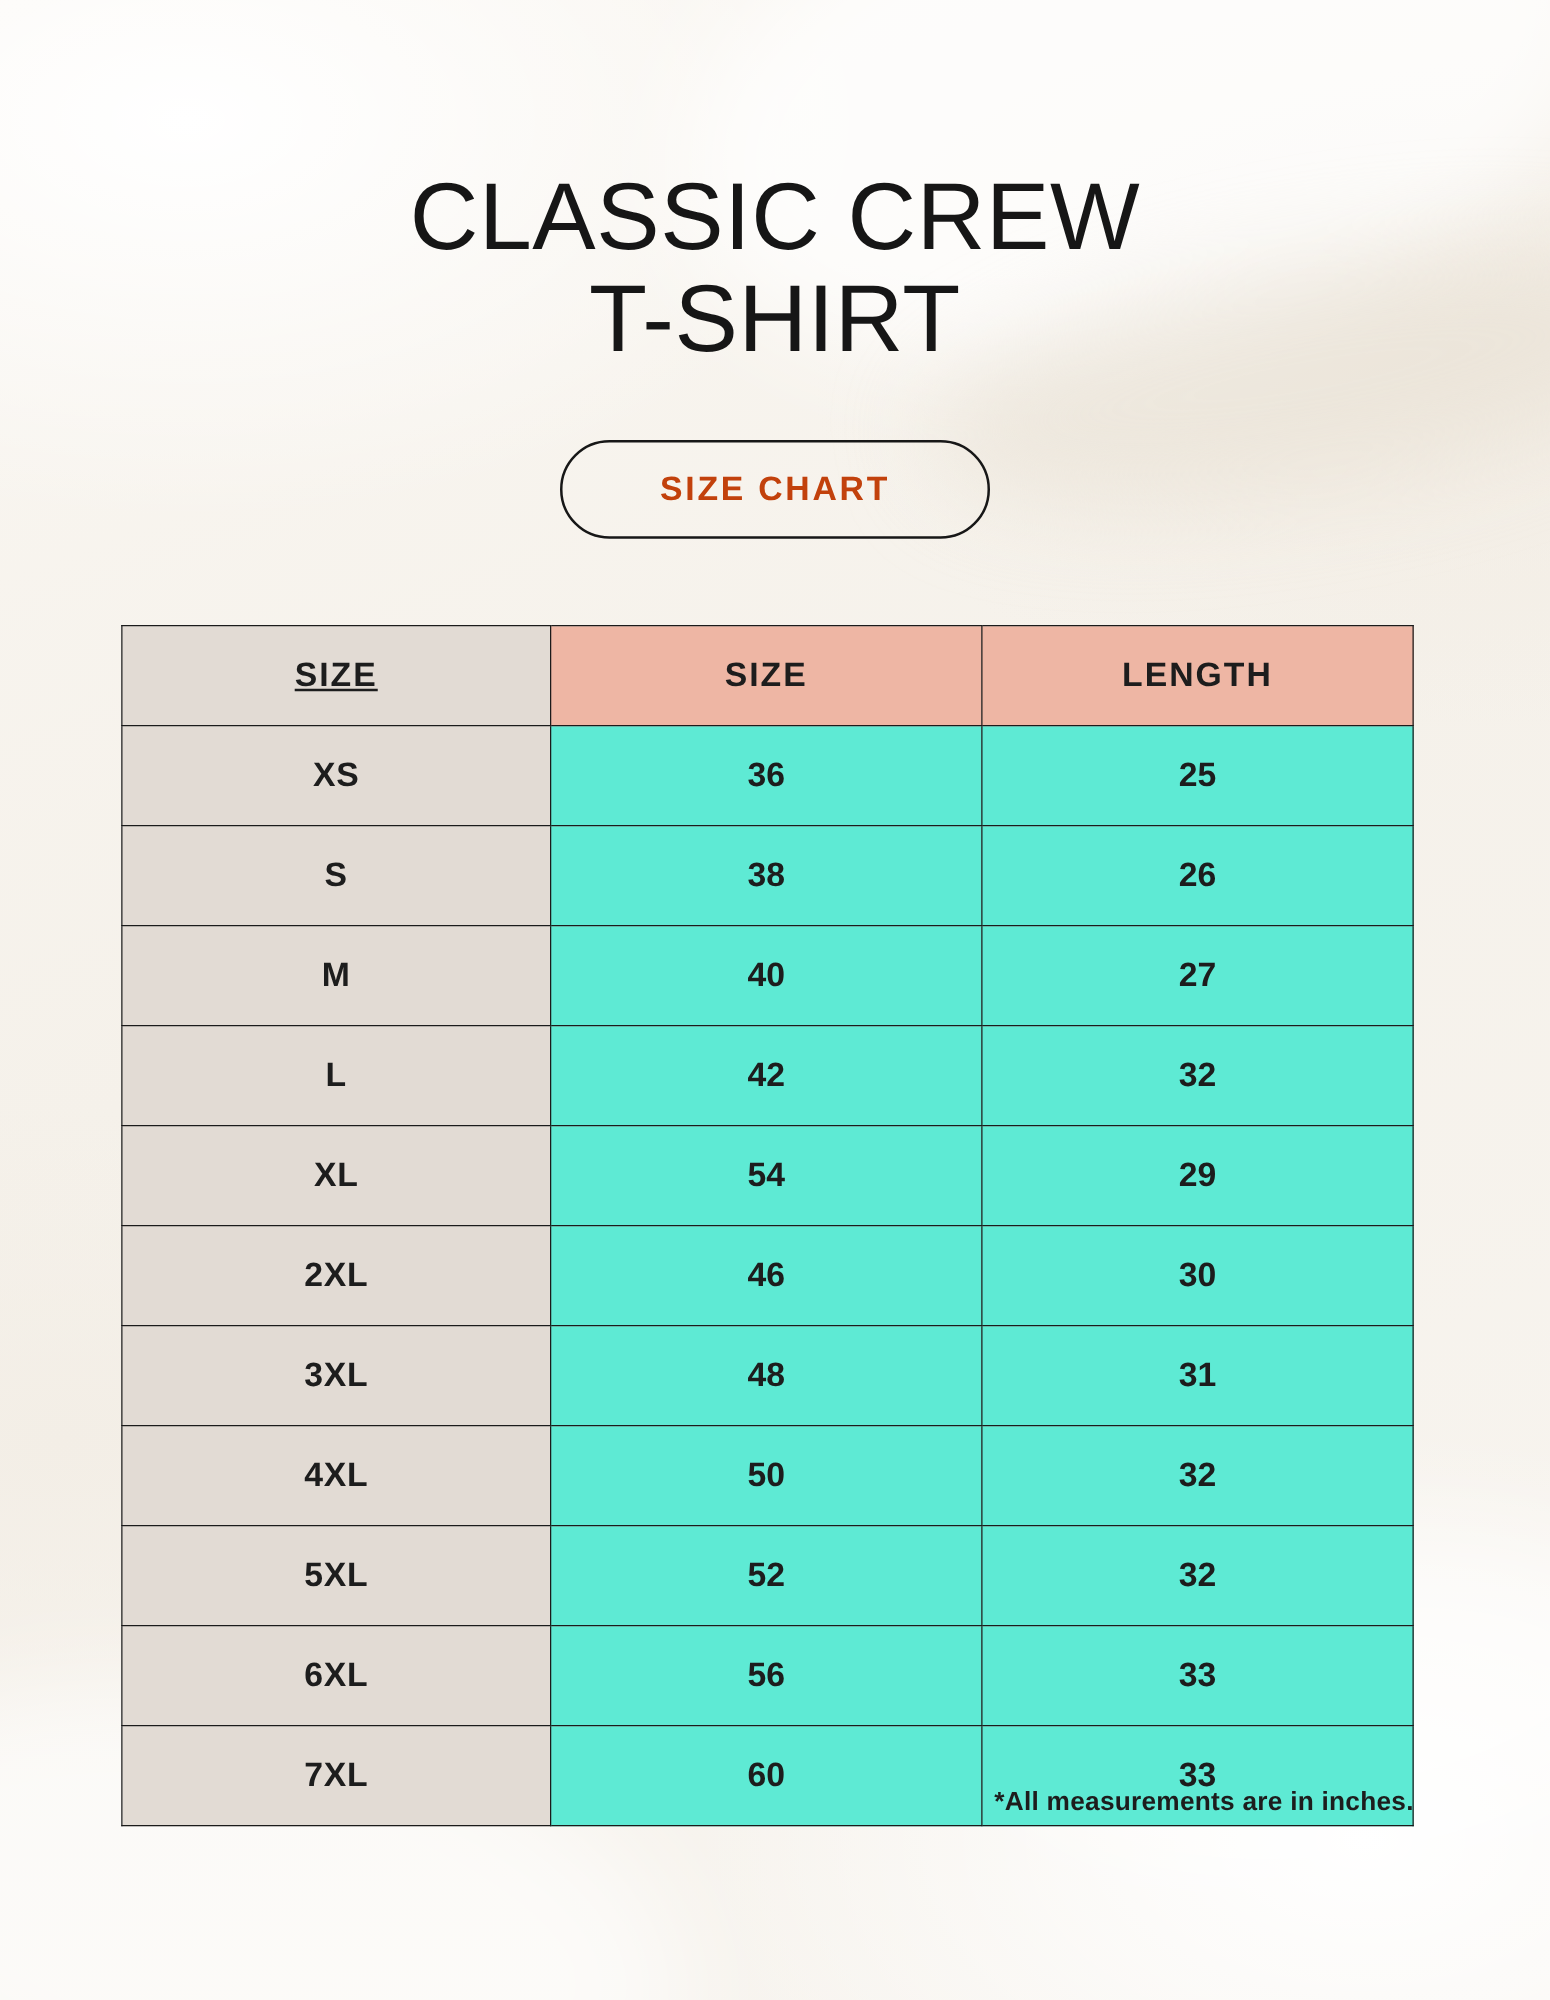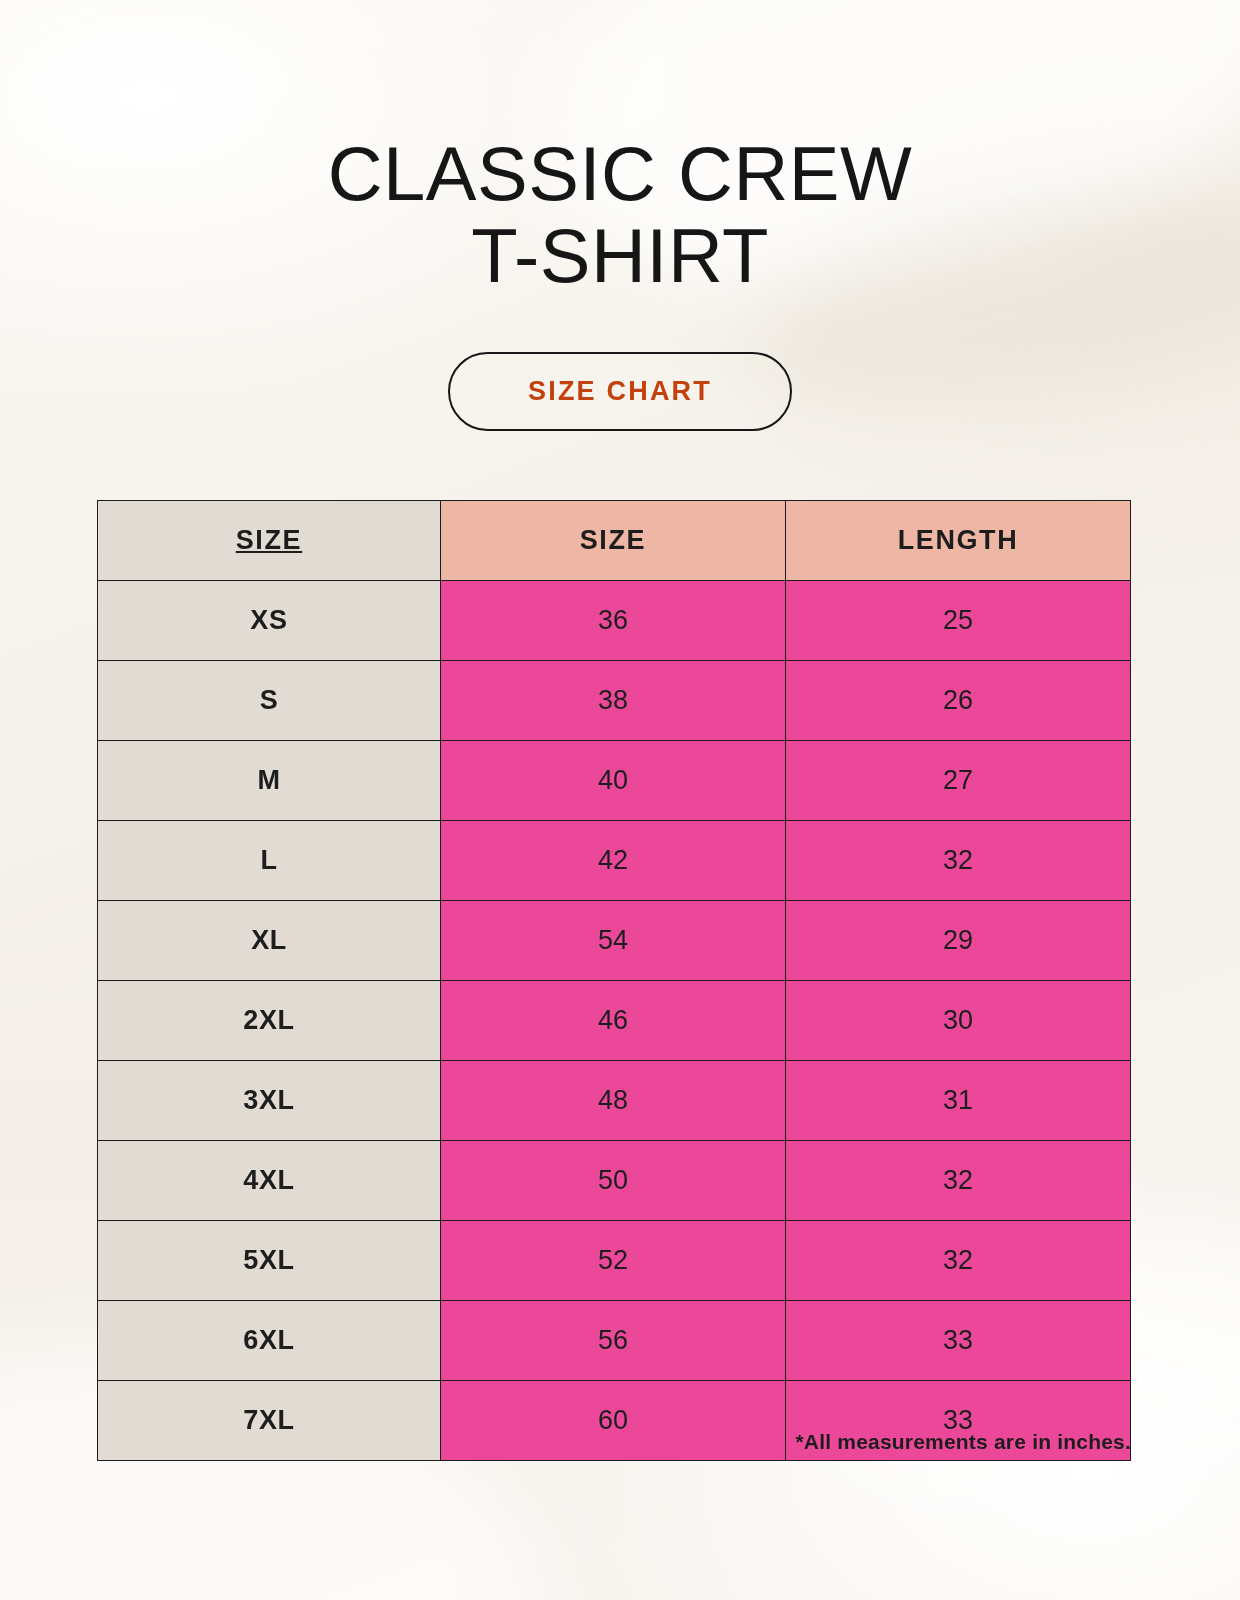--- a/index.html
+++ b/index.html
@@ -134,22 +134,22 @@
   thead th.head-measure {
     background: #eeb6a4;
   }
 
   tbody td.cell-size {
     background: #e2dbd4;
     font-weight: 700;
     letter-spacing: 0.6px;
   }
   tbody td.cell-val {
-    background: #ec4899;
-    font-weight: 400;
+    background: #5eead4;
+    font-weight: 700;
   }
 
   .footnote {
     position: absolute;
     top: 1430px;
     left: 0;
     width: 1131px;
     text-align: right;
     font-size: 21px;
     font-weight: 700;

